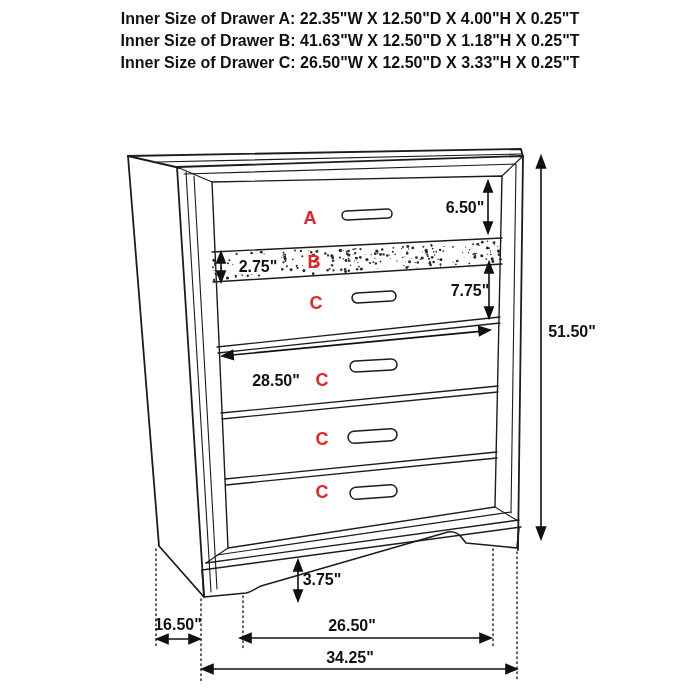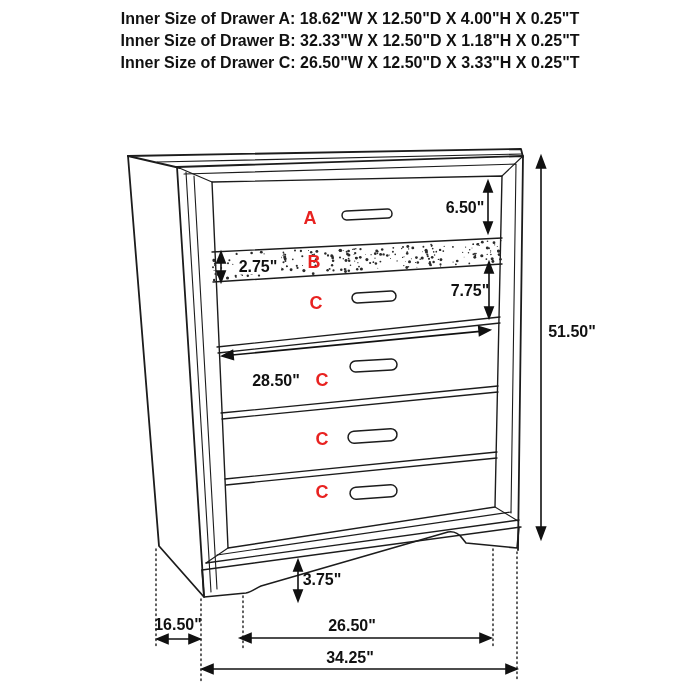--- a/index.html
+++ b/index.html
@@ -11,22 +11,22 @@
   svg text{font-family:"Liberation Sans",sans-serif;font-weight:bold;}
   .dim{font-size:16px;fill:#111;}
   .lbl{font-size:18px;}
 </style>
 </head>
 <body>
 
 <div id="stage">
 
   <div class="title-block">
-    <div>Inner Size of Drawer A: 18.62"W X 12.50"D X 4.00"H X 0.25"T</div>
-    <div>Inner Size of Drawer B: 32.33"W X 12.50"D X 1.18"H X 0.25"T</div>
+    <div>Inner Size of Drawer A: 22.35"W X 12.50"D X 4.00"H X 0.25"T</div>
+    <div>Inner Size of Drawer B: 41.63"W X 12.50"D X 1.18"H X 0.25"T</div>
     <div>Inner Size of Drawer C: 26.50"W X 12.50"D X 3.33"H X 0.25"T</div>
   </div>
 
   <svg width="700" height="700" viewBox="0 0 700 700">
 
     <g stroke="#1c1c1c" fill="none" stroke-linejoin="round" stroke-linecap="round">
 
       <path d="M128,156 L521,149 L523,157" stroke-width="1.8"></path>
       <path d="M128,156 L180,168" stroke-width="1.8"></path>
       <path d="M157,162 L522,154" stroke-width="1.2"></path>

